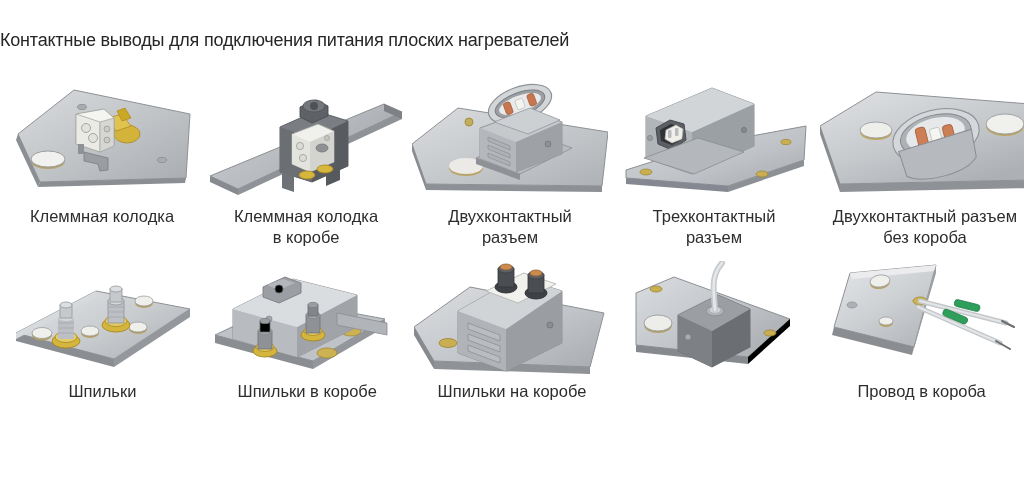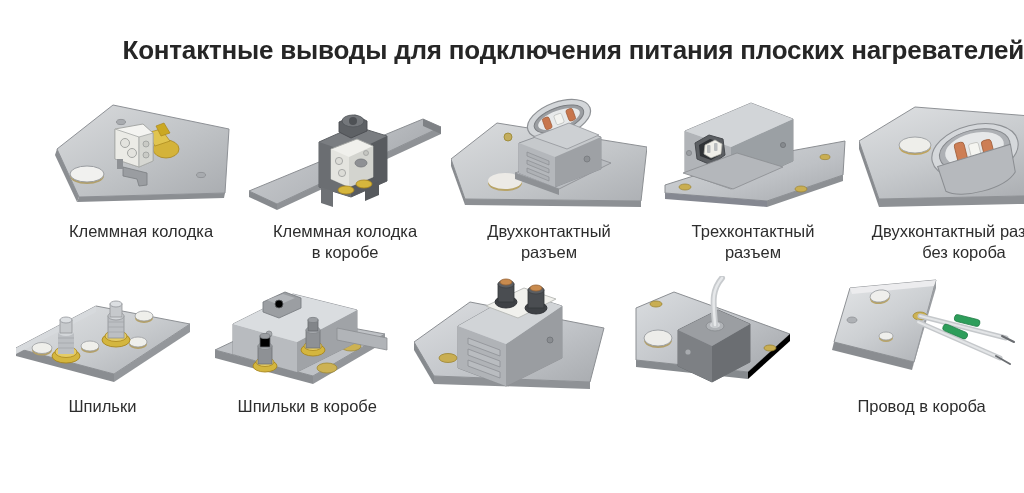--- a/index.html
+++ b/index.html
@@ -16,35 +16,35 @@
     position: relative;
   }
   .page {
     width: 1024px;
     height: 493px;
     position: relative;
     background: #ffffff;
     box-sizing: border-box;
   }
   .page-title {
-    text-align: right;
-    font-size: 26px;
-    font-weight: 700;
+    text-align: left;
+    font-size: 18px;
+    font-weight: 400;
     color: #262626;
     letter-spacing: -0.2px;
     padding-top: 18px;
     line-height: 1.2;
     white-space: nowrap;
   }
   .grid-row {
     display: flex;
     width: 1024px;
     box-sizing: border-box;
   }
-  .row-1 { margin-top: 22px; padding-left: 39px; }
+  .row-1 { margin-top: 22px; }
   .row-2 { margin-top: 12px; }
   .cell {
     flex: 1 1 0;
     display: flex;
     flex-direction: column;
     align-items: center;
     justify-content: flex-start;
     box-sizing: border-box;
     padding: 0 4px;
   }
@@ -437,20 +437,21 @@
           </g>
 
           <g>
             <ellipse cx="122" cy="32" rx="11" ry="6" fill="#3e4145" stroke="#2b2e32" stroke-width="0.9"></ellipse>
             <rect x="114" y="14" width="16" height="18" fill="#4a4d51" stroke="#34373b" stroke-width="0.8"></rect>
             <ellipse cx="122" cy="14" rx="8" ry="4" fill="#5b5e62" stroke="#3d4044" stroke-width="0.8"></ellipse>
             <ellipse cx="122" cy="12" rx="6" ry="3" fill="#c98b4e" stroke="#9a6535" stroke-width="0.8"></ellipse>
           </g>
         </svg>
       </div>
+      <div class="caption">Шпильки на коробе</div>
     </div>
 
     <div class="cell">
       <div class="thumb">
         <svg width="190" height="118" viewBox="0 0 190 118" xmlns="http://www.w3.org/2000/svg">
           <defs>
             <linearGradient id="g9p" x1="0" y1="0" x2="1" y2="0.8">
               <stop offset="0%" stop-color="#dadde0"></stop>
                 <stop offset="55%" stop-color="#c2c5c9"></stop>
                 <stop offset="100%" stop-color="#a9acb0"></stop>

